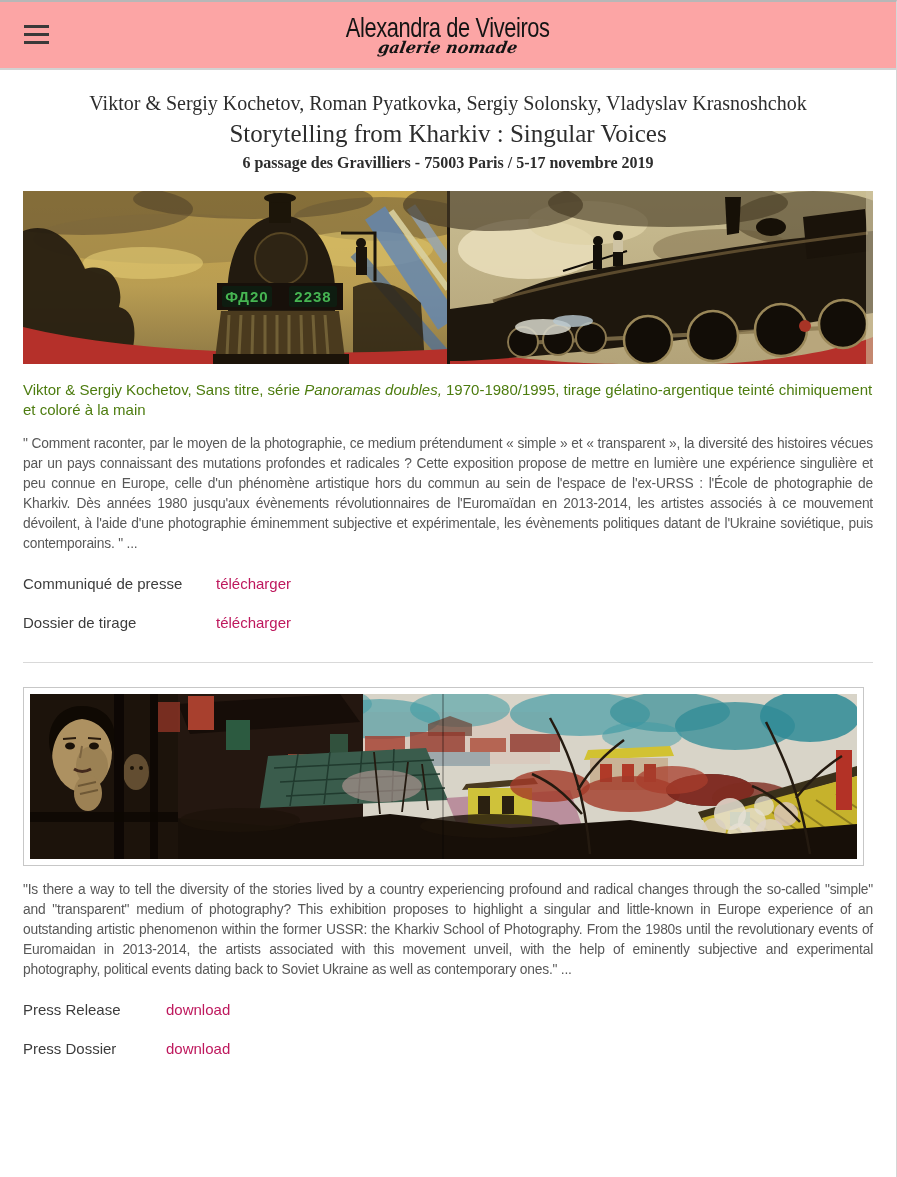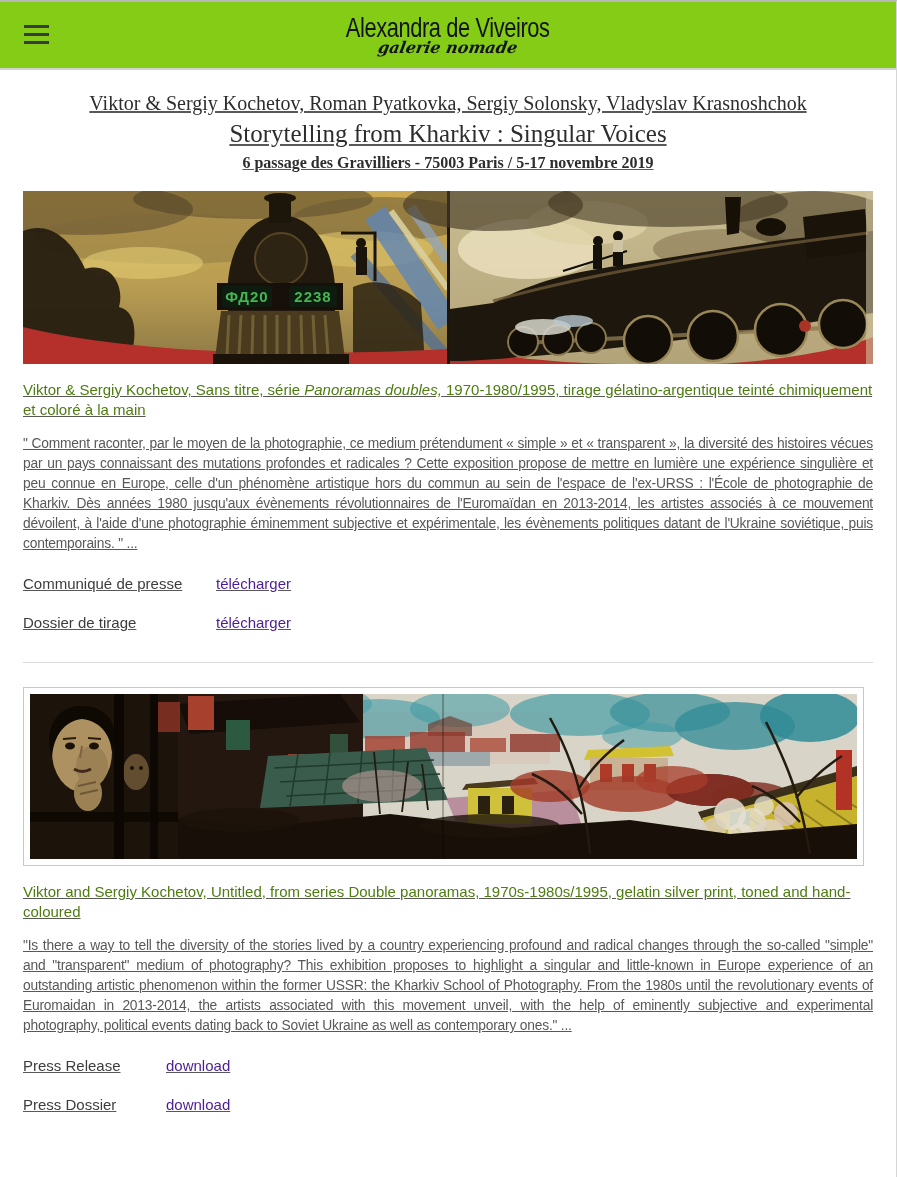--- a/index.html
+++ b/index.html
@@ -4,61 +4,61 @@
 <style>
   html,body{margin:0;padding:0;background:#fff;}
   .page{
     width:897px;min-height:1177px;margin:0 auto;background:#fff;
     border-top:2px solid #b7b7b7;border-right:1px solid #d6d6d6;
     box-sizing:border-box;
     font-family:"Liberation Sans", sans-serif;color:#585858;
   }
   
   .site-header{
-    position:relative;height:66px;background:#84cc16;
+    position:relative;height:66px;background:#fca5a5;
     border-bottom:2px solid #d2d2d2;
     display:flex;align-items:center;justify-content:center;
   }
   .hamburger{position:absolute;left:24px;top:23px;width:25px;cursor:pointer;}
   .hamburger span{display:block;height:3px;background:#3a3a3a;margin-bottom:5px;}
   .hamburger span:last-child{margin-bottom:0;}
   .logo{text-align:center;line-height:1;cursor:pointer;}
   .logo-title{
     display:inline-block;font-size:28px;font-weight:400;color:#141414;
     transform:scaleX(.78);transform-origin:center;letter-spacing:-.5px;
     font-family:"Liberation Sans", sans-serif;
   }
   .logo-sub{
     font-family:"DejaVu Serif", serif;font-style:italic;font-weight:700;
     font-size:16px;color:#141414;margin-top:-2px;
     transform:skewX(-10deg);display:block;
   }
   
-  main{width:850px;margin:0 auto;padding-bottom:26px;text-decoration:underline;}
+  main{width:850px;margin:0 auto;padding-bottom:26px;}
   .titles{text-align:center;font-family:"Liberation Serif", serif;color:#2d2d2d;margin-top:22px;}
   .artists{font-size:20px;font-weight:400;margin:0 0 3px;}
   .exh-title{font-size:25px;font-weight:400;margin:5px 0 4px;}
   .curator{font-size:19px;font-weight:400;margin:4px 0 9px;}
   .venue{font-size:16px;font-weight:700;margin:6px 0 0;}
   figure{margin:0;}
   .figure1{margin-top:19px;line-height:0;}
   .figure2{
     margin-top:24px;width:827px;background:#fff;line-height:0;
     border:1px solid #c7c7c7;padding:6px;
   }
   .caption{margin:16px 0 0;font-size:15px;line-height:20px;color:#4d7c0f;}
   .caption .it{font-style:italic;}
   .body-text{
     margin:14px 0 0;font-size:13.8px;line-height:20px;letter-spacing:-.2px;
     text-align:justify;color:#585858;
   }
   .press-row{display:flex;align-items:baseline;margin-top:21px;font-size:15px;line-height:18px;}
   .press-row .plabel{color:#3c3c3c;width:193px;flex:0 0 auto;}
   .press-row.en .plabel{width:143px;}
-  .press-row .plink{color:#4c1d95;cursor:pointer;text-decoration:none;}
+  .press-row .plink{color:#be185d;cursor:pointer;text-decoration:none;}
   .divider{border:none;border-top:1px solid #d9d9d9;margin:30px 0 0;}
   svg{display:block;}
 </style>
 </head>
 <body>
 
 <div class="page">
 
   <header class="site-header">
     <div class="hamburger">
@@ -274,21 +274,20 @@
           <circle cx="111" cy="74" r="2" fill="#1a1208"></circle>
         <rect x="84" y="0" width="10" height="165" fill="#0c0703" opacity=".9"></rect>
         <rect x="120" y="0" width="8" height="165" fill="#0c0703" opacity=".85"></rect>
         <rect x="0" y="118" width="148" height="10" fill="#0c0703" opacity=".8"></rect>
         <rect x="128" y="8" width="22" height="30" fill="#8e3526" opacity=".8"></rect>
 
         <rect x="412" y="0" width="2" height="165" fill="#000" opacity=".25"></rect>
       </svg>
     </figure>
 
-    <p class="caption">Viktor and Sergiy Kochetov, Untitled, from series Double panoramas, 1970s-1980s/1995, gelatin silver print, toned and hand-coloured</p>
 
     <p class="body-text">"Is there a way to tell the diversity of the stories lived by a country experiencing profound and radical changes through the so-called "simple" and "transparent" medium of photography? This exhibition proposes to highlight a singular and little-known in Europe experience of an outstanding artistic phenomenon within the former USSR: the Kharkiv School of Photography. From the 1980s until the revolutionary events of Euromaidan in 2013-2014, the artists associated with this movement unveil, with the help of eminently subjective and experimental photography, political events dating back to Soviet Ukraine as well as contemporary ones." ...</p>
 
     <div class="press-row en">
       <span class="plabel">Press Release</span>
       <a class="plink">download</a>
     </div>
     <div class="press-row en">
       <span class="plabel">Press Dossier</span>
       <a class="plink">download</a>

